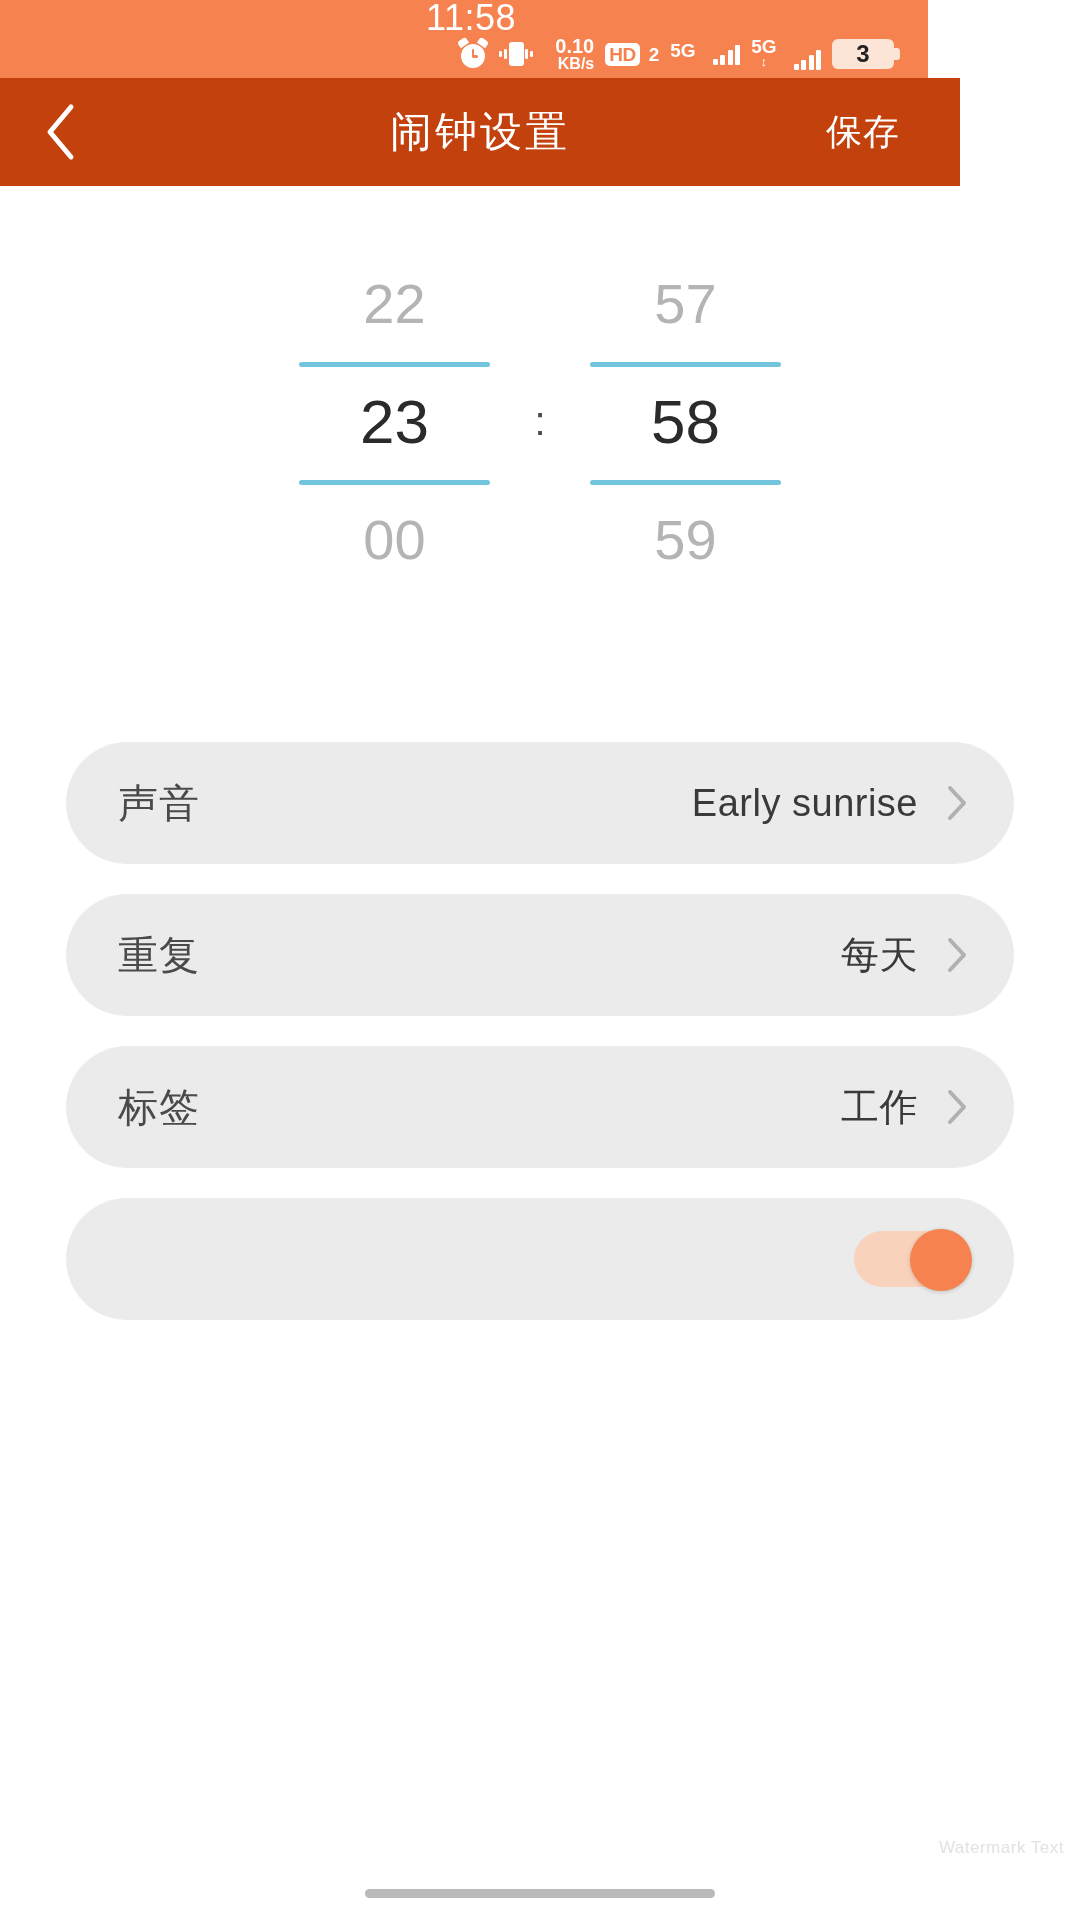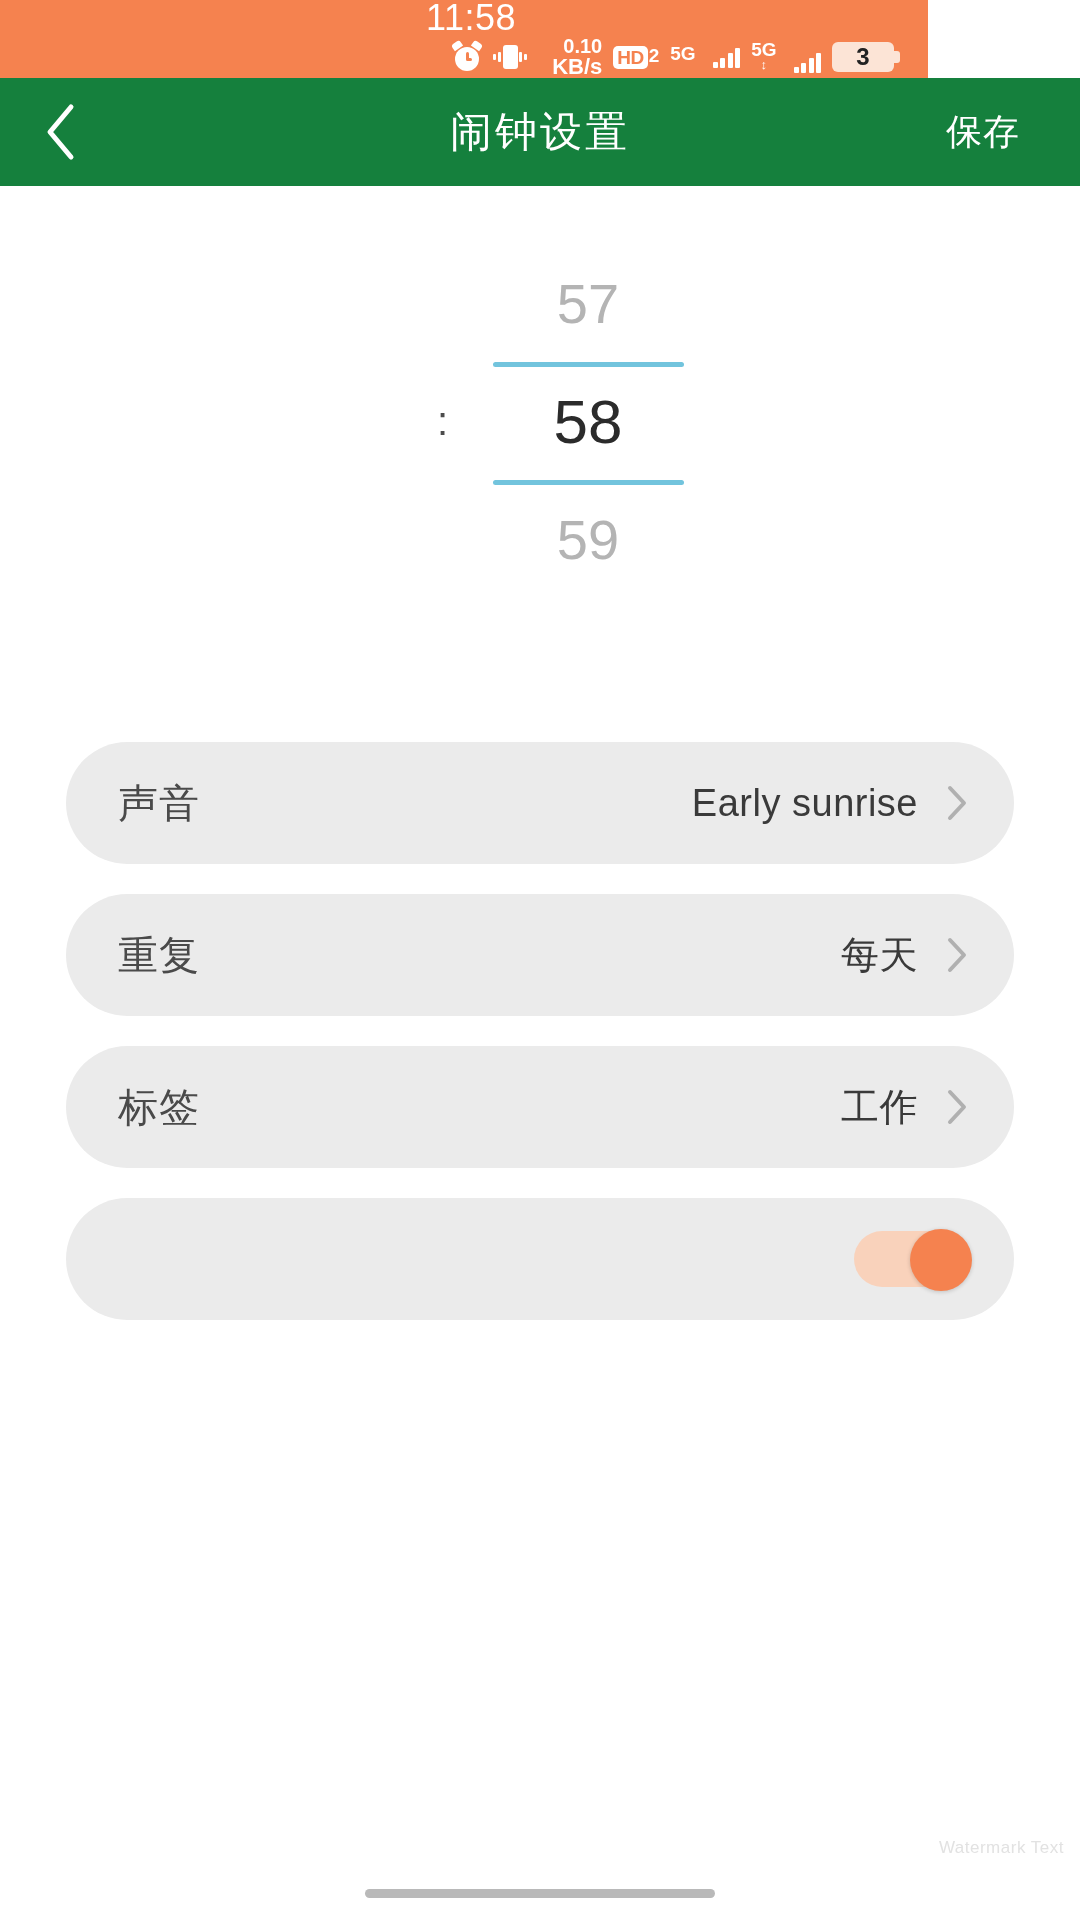--- a/index.html
+++ b/index.html
@@ -55,23 +55,23 @@
   }
   .icon-vibrate .wl1 { left:5px; top:10px; width:3px; height:10px; }
   .icon-vibrate .wl2 { left:0px; top:12px; width:3px; height:6px; }
   .icon-vibrate .wr1 { right:5px; top:10px; width:3px; height:10px; }
   .icon-vibrate .wr2 { right:0px; top:12px; width:3px; height:6px; }
 
   .netspeed {
     display:flex; flex-direction:column; align-items:flex-end;
     color:#ffffff; line-height:1.02; font-size:20px; font-weight:700;
   }
-  .netspeed .unit { font-size:22px; font-weight:700;margin-left:14px; }
-
-  .hd-wrap { display:flex; align-items:flex-start; gap:1px; }
+  .netspeed .unit { font-size:16px; font-weight:700;margin-left:14px; }
+
+  .hd-wrap { display:flex; align-items:center; gap:9px; }
   .hd-box {
     background:#ffffff; color:#f5824f;
     font-size:19px; font-weight:800;
     padding:2px 4px 2px 4px; border-radius:5px;
     letter-spacing:-0.5px; line-height:1;
   }
   .hd-sub { color:#ffffff; font-size:19px; font-weight:700; line-height:1; }
 
   .sig { display:flex; align-items:flex-end; gap:17px; }
   .sig .lbl {
@@ -96,22 +96,22 @@
   }
   .battery::after {
     content:""; position:absolute; right:-6px; top:9px;
     width:6px; height:12px; background:#fce4d6;
     border-radius:0 3px 3px 0;
   }
   .battery span { color:#222222; font-size:24px; font-weight:700; line-height:1; }
 
   
   .header {
-    position:absolute; left:0; top:78px; width:1080px; height:108px;
-    background:#15803d;
+    position:absolute; left:0; top:78px; width:960px; height:108px;
+    background:#c2410c;
     display:flex; align-items:center;
   }
   .back-btn {
     width:120px; height:108px; display:flex; align-items:center; justify-content:center;
     cursor:pointer;
   }
   .back-btn svg { display:block; }
   .header-title {
     position:absolute; left:0; right:0; text-align:center;
     color:#ffffff; font-size:42px; font-weight:400; letter-spacing:3px;
@@ -266,20 +266,27 @@
           <path d="M28 4 L7 29 L28 54" stroke="#ffffff" stroke-width="5" stroke-linecap="round" stroke-linejoin="round"></path>
         </svg>
       </span>
     </div>
     <div class="header-title">闹钟设置</div>
     <div class="save-btn">保存</div>
   </div>
 
   <div class="picker">
 
+    <div class="wheel">
+      <div class="cell dim">22</div>
+      <div class="cell sel">23</div>
+      <div class="cell dim">00</div>
+      <div class="rule top"></div>
+      <div class="rule bottom"></div>
+    </div>
 
     <div class="picker-colon">:</div>
 
     <div class="wheel">
       <div class="cell dim">57</div>
       <div class="cell sel">58</div>
       <div class="cell dim">59</div>
       <div class="rule top"></div>
       <div class="rule bottom"></div>
     </div>

